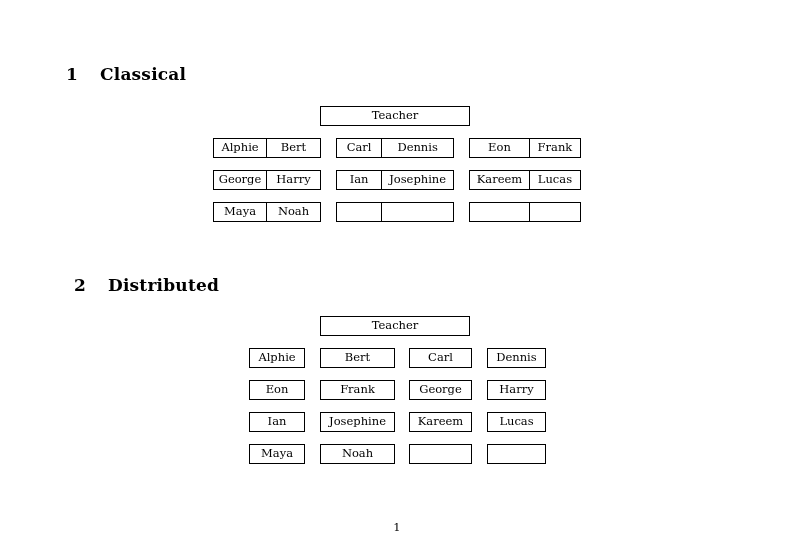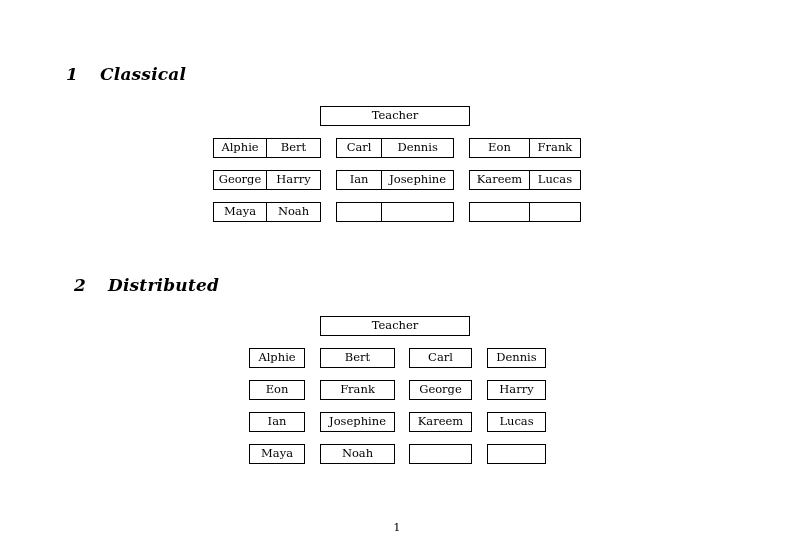--- a/index.html
+++ b/index.html
@@ -20,21 +20,20 @@
     inset: 0;
   }
 
   
   .section-heading {
     position: absolute;
     font-weight: bold;
     font-size: 17px;
     letter-spacing: 0.2px;
     white-space: nowrap;
-    font-style: italic;
   }
   .section-heading .sec-num {
     display: inline-block;
     width: 34px;
   }
   #sec-classical { left: 66px; top: 64px; }
   #sec-distributed { left: 74px; top: 275px; }
 
   
   .tbox {

